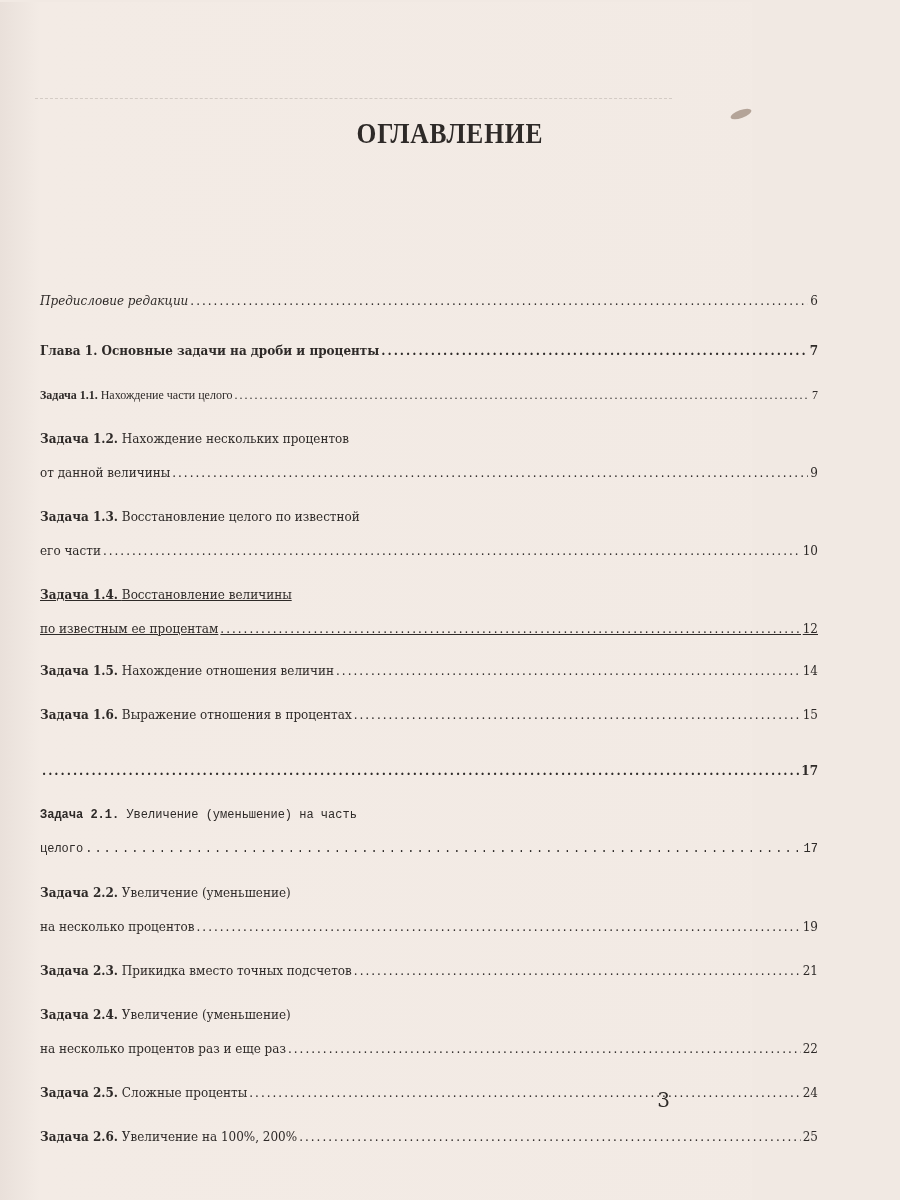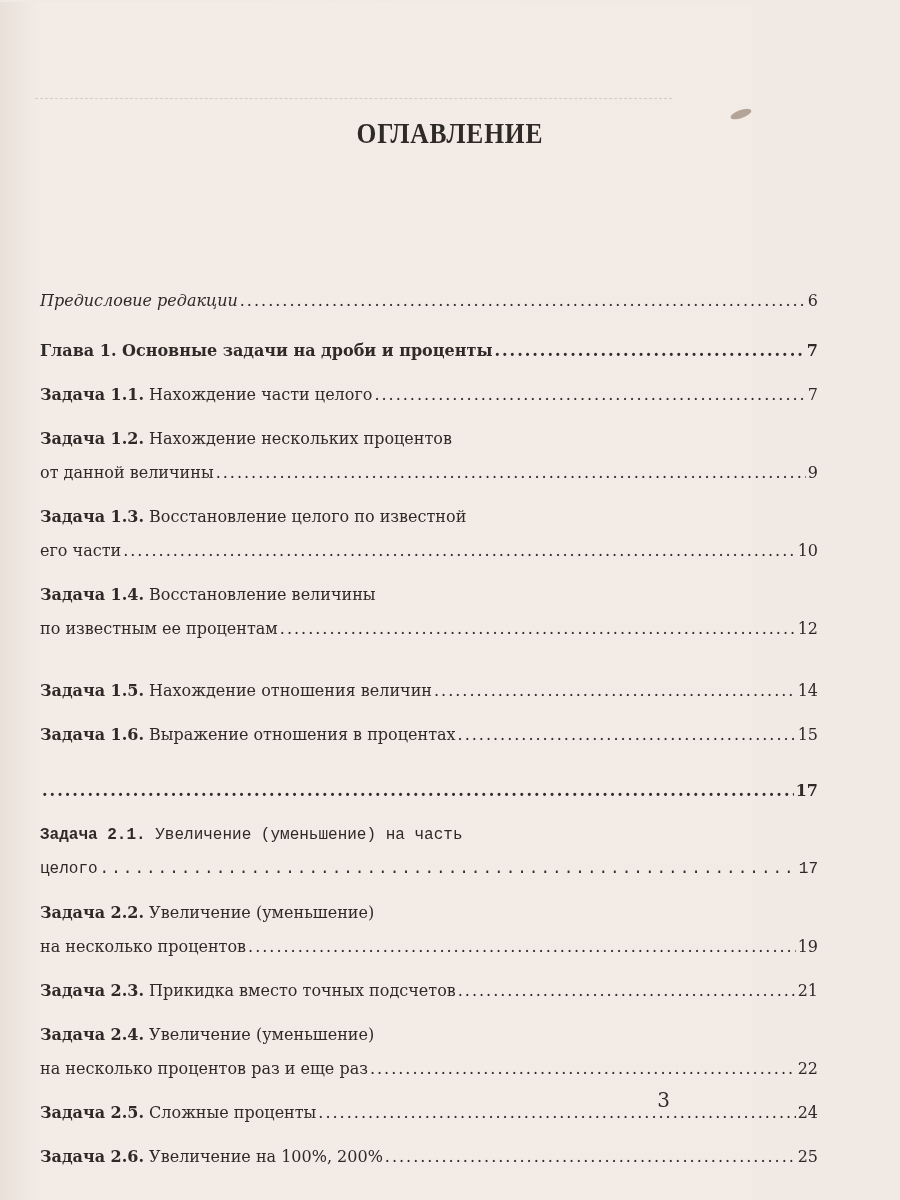--- a/index.html
+++ b/index.html
@@ -27,21 +27,21 @@
       position: absolute; left: 730px; top: 108px; width: 22px; height: 8px;
       background: #8a7565; border-radius: 50%; transform: rotate(-20deg); opacity: 0.6;
     }
     .title {
       position: absolute; left: 0; width: 900px; top: 114px;
       text-align: center; font-weight: bold; font-size: 30px; letter-spacing: 1px;
       font-family: "Liberation Serif", "DejaVu Serif", serif;
       transform: scaleX(0.85);
     }
     .toc { position: absolute; left: 40px; width: 778px; top: 282px; }
-    .entry { position: relative; font-size: 16px; line-height: 34px; }
+    .entry { position: relative; font-size: 12px; line-height: 34px; }
     .row { display: flex; align-items: baseline; white-space: nowrap; }
     .row .text { flex: 0 0 auto; }
     .row .dots {
       flex: 1 1 auto; overflow: hidden; margin: 0 2px; letter-spacing: 2px;
     }
     .row .dots::before {
       content: "........................................................................................................................................";
     }
     .row .page-no { flex: 0 0 auto; }
     .bold { font-weight: bold; }
@@ -72,21 +72,21 @@
     </div>
 
     <div class="entry bold" style="margin-bottom:10px;">
       <div class="row">
         <span class="text"><span>Глава 1.</span> <span>Основные задачи на дроби и проценты</span></span>
         <span class="dots"></span>
         <span class="page-no">7</span>
       </div>
     </div>
 
-    <div class="entry" style="margin-bottom:10px;">
+    <div class="entry" style="margin-bottom:10px;font-family:Liberation Serif, serif;">
       <div class="row">
         <span class="text"><span class="label">Задача 1.1.</span> <span>Нахождение части целого</span></span>
         <span class="dots"></span>
         <span class="page-no">7</span>
       </div>
     </div>
 
     <div class="entry" style="margin-bottom:10px;">
       <div><span class="label">Задача 1.2.</span> <span>Нахождение нескольких процентов</span></div>
       <div class="row">
@@ -98,21 +98,21 @@
 
     <div class="entry" style="margin-bottom:10px;">
       <div><span class="label">Задача 1.3.</span> <span>Восстановление целого по известной</span></div>
       <div class="row">
         <span class="text">его части</span>
         <span class="dots"></span>
         <span class="page-no">10</span>
       </div>
     </div>
 
-    <div class="entry" style="margin-bottom:28px;">
+    <div class="entry" style="margin-bottom:8px;text-decoration:underline;">
       <div><span class="label">Задача 1.4.</span> <span>Восстановление величины</span></div>
       <div class="row">
         <span class="text">по известным ее процентам</span>
         <span class="dots"></span>
         <span class="page-no">12</span>
       </div>
     </div>
 
     <div class="entry" style="margin-bottom:10px;">
       <div class="row">

